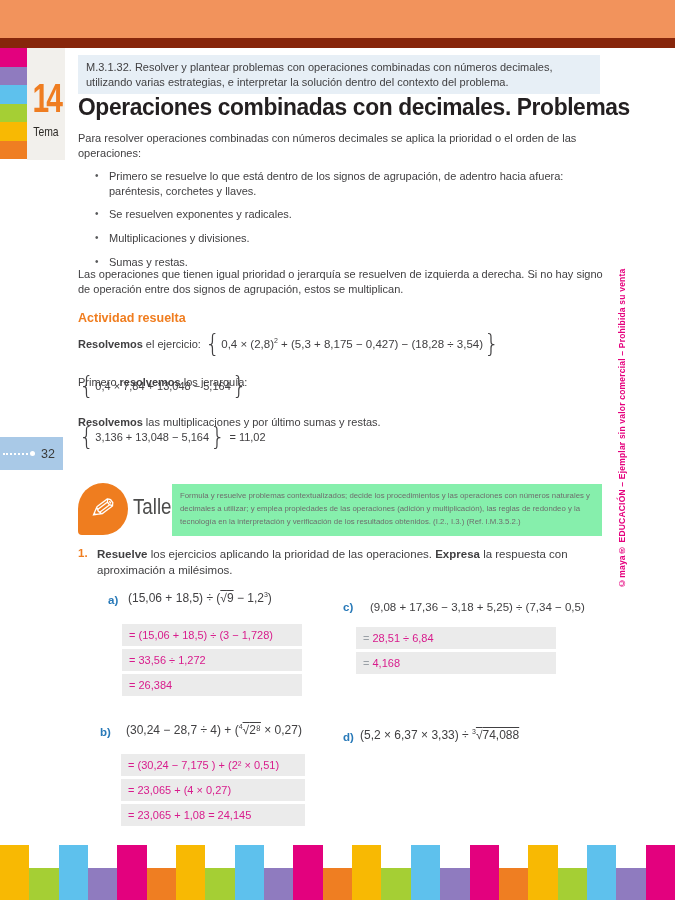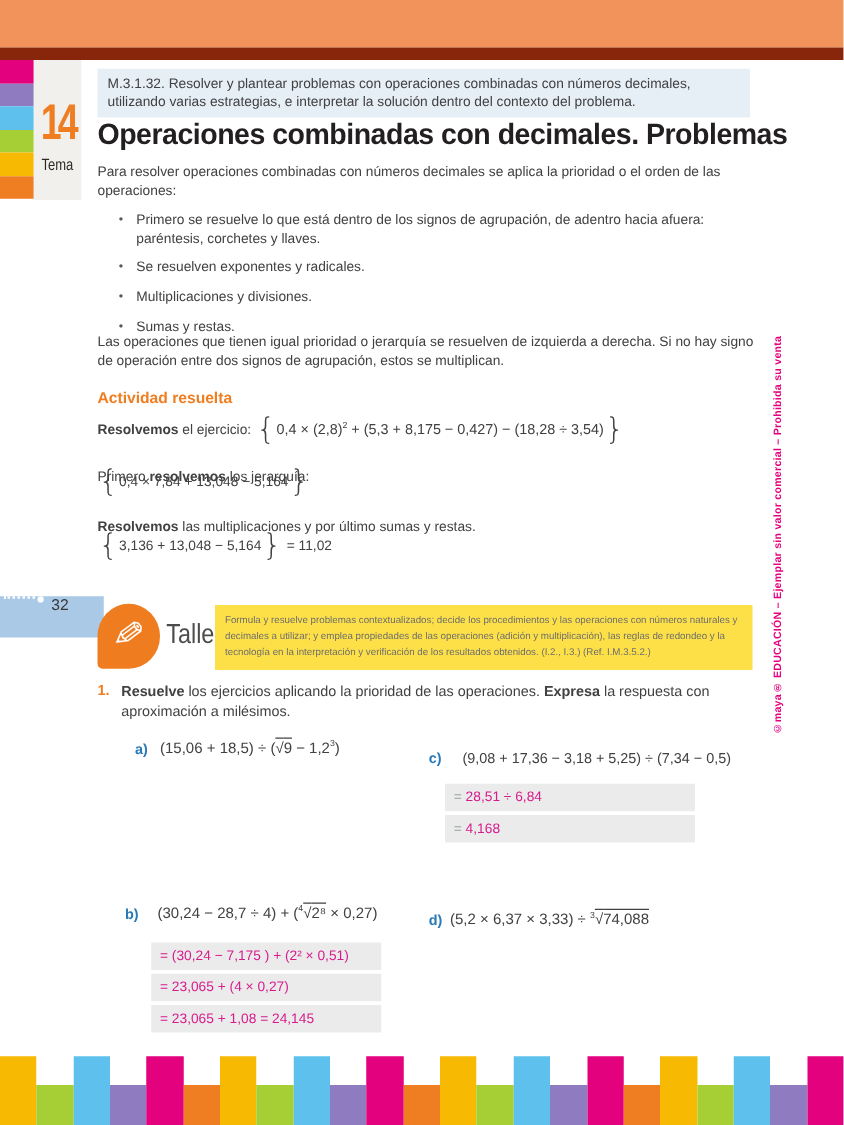--- a/index.html
+++ b/index.html
@@ -36,33 +36,33 @@
   .formula{font-size:11.5px;color:#414042;white-space:nowrap;}
   .m-t{}
   .m-brace{font-family:"DejaVu Sans",sans-serif;font-size:24px;font-weight:300;vertical-align:-4px;line-height:0;padding:0 1px;}
   .m-sup{font-size:7px;vertical-align:5px;}
   .m-idx{font-size:7px;vertical-align:5px;}
   .m-rad{text-decoration:overline;}
   .m-rad::before{content:"√";}
   .step-label{position:absolute;left:78px;font-size:11px;white-space:nowrap;}
 
   
-  .page-tab{position:absolute;left:0;top:437px;width:83px;height:33px;background:#a9c9e7;
-            display:flex;margin-top:40px;}
+  .page-tab{position:absolute;left:0;top:437px;width:63px;height:33px;background:#a9c9e7;
+            display:flex;align-items:center;}
   .leader{border-top:2px dotted #ffffff;width:25px;margin-left:3px;}
   .dot-w{width:5px;height:5px;border-radius:50%;background:#fff;margin-left:2px;flex:none;}
   .pagenum{margin-left:6px;font-size:12.5px;color:#3a3a39;}
 
   
   .taller-circle{position:absolute;left:78px;top:483px;width:50px;height:52px;background:#ef7d1f;
                  border-radius:50% 50% 50% 4px;display:flex;align-items:center;justify-content:center;}
   .pencil{color:#fff;font-size:30px;transform:scaleX(-1) rotate(-8deg);line-height:1;}
   .taller-label{position:absolute;left:133px;top:494px;font-size:22px;color:#4c4c4b;
                 transform:scaleX(.85);transform-origin:left;}
-  .taller-box{position:absolute;left:172px;top:484px;width:414px;height:40px;background:#fde047;
+  .taller-box{position:absolute;left:172px;top:484px;width:414px;height:40px;background:#86efac;
               font-size:7.8px;line-height:1.65;color:#6e6e6d;padding:6px 8px;}
 
   
   .ex-num{position:absolute;left:78px;top:547px;font-size:11.5px;font-weight:bold;color:#f07d1f;}
   .ex-prompt{position:absolute;left:97px;top:547px;width:510px;font-size:11.5px;line-height:1.35;}
   .item-label{position:absolute;font-weight:bold;color:#2879b8;font-size:11.5px;}
   .expr{position:absolute;font-size:12px;color:#414042;white-space:nowrap;}
   .rows{position:absolute;}
   .row{background:#ebebeb;color:#d81b8c;font-size:11px;height:22px;line-height:22px;
        padding-left:7px;margin-bottom:3px;white-space:nowrap;}
@@ -147,20 +147,25 @@
     <span class="pencil">✎</span>
   </div>
   <div class="taller-label">Taller</div>
   <div class="taller-box">Formula y resuelve problemas contextualizados; decide los procedimientos y las operaciones con números naturales y decimales a utilizar; y emplea propiedades de las operaciones (adición y multiplicación), las reglas de redondeo y la tecnología en la interpretación y verificación de los resultados obtenidos. (I.2., I.3.) (Ref. I.M.3.5.2.)</div>
 
   <div class="ex-num">1.</div>
   <div class="ex-prompt"><span style="font-weight: bold;">Resuelve</span><span> los ejercicios aplicando la prioridad de las operaciones. </span><span style="font-weight: bold;">Expresa</span><span> la respuesta con aproximación a milésimos.</span></div>
 
   <div class="item-label" style="left:108px;top:594px;">a)</div>
   <div class="expr" style="left:128px;top:591px;"><span class="m-t">(15,06 + 18,5) ÷ (</span><span class="m-rad">9</span><span class="m-t"> − 1,2</span><span class="m-sup">3</span><span class="m-t">)</span></div>
+  <div class="rows" style="left:122px;top:624px;width:180px;">
+    <div class="row">= (15,06 + 18,5) ÷ (3 − 1,728)</div>
+    <div class="row">= 33,56 ÷ 1,272</div>
+    <div class="row">= 26,384</div>
+  </div>
 
   <div class="item-label" style="left:343px;top:601px;">c)</div>
   <div class="expr" style="left:370px;top:601px;font-size:11.5px;"><span class="m-t">(9,08 + 17,36 − 3,18 + 5,25) ÷ (7,34 − 0,5)</span></div>
   <div class="rows" style="left:356px;top:627px;width:200px;">
     <div class="row eq-gray">= 28,51 ÷ 6,84</div>
     <div class="row eq-gray">= 4,168</div>
   </div>
 
   <div class="item-label" style="left:100px;top:726px;">b)</div>
   <div class="expr" style="left:126px;top:723px;"><span class="m-t">(30,24 − 28,7 ÷ 4) + (</span><span class="m-idx">4</span><span class="m-rad">2⁸</span><span class="m-t"> × 0,27)</span></div>

